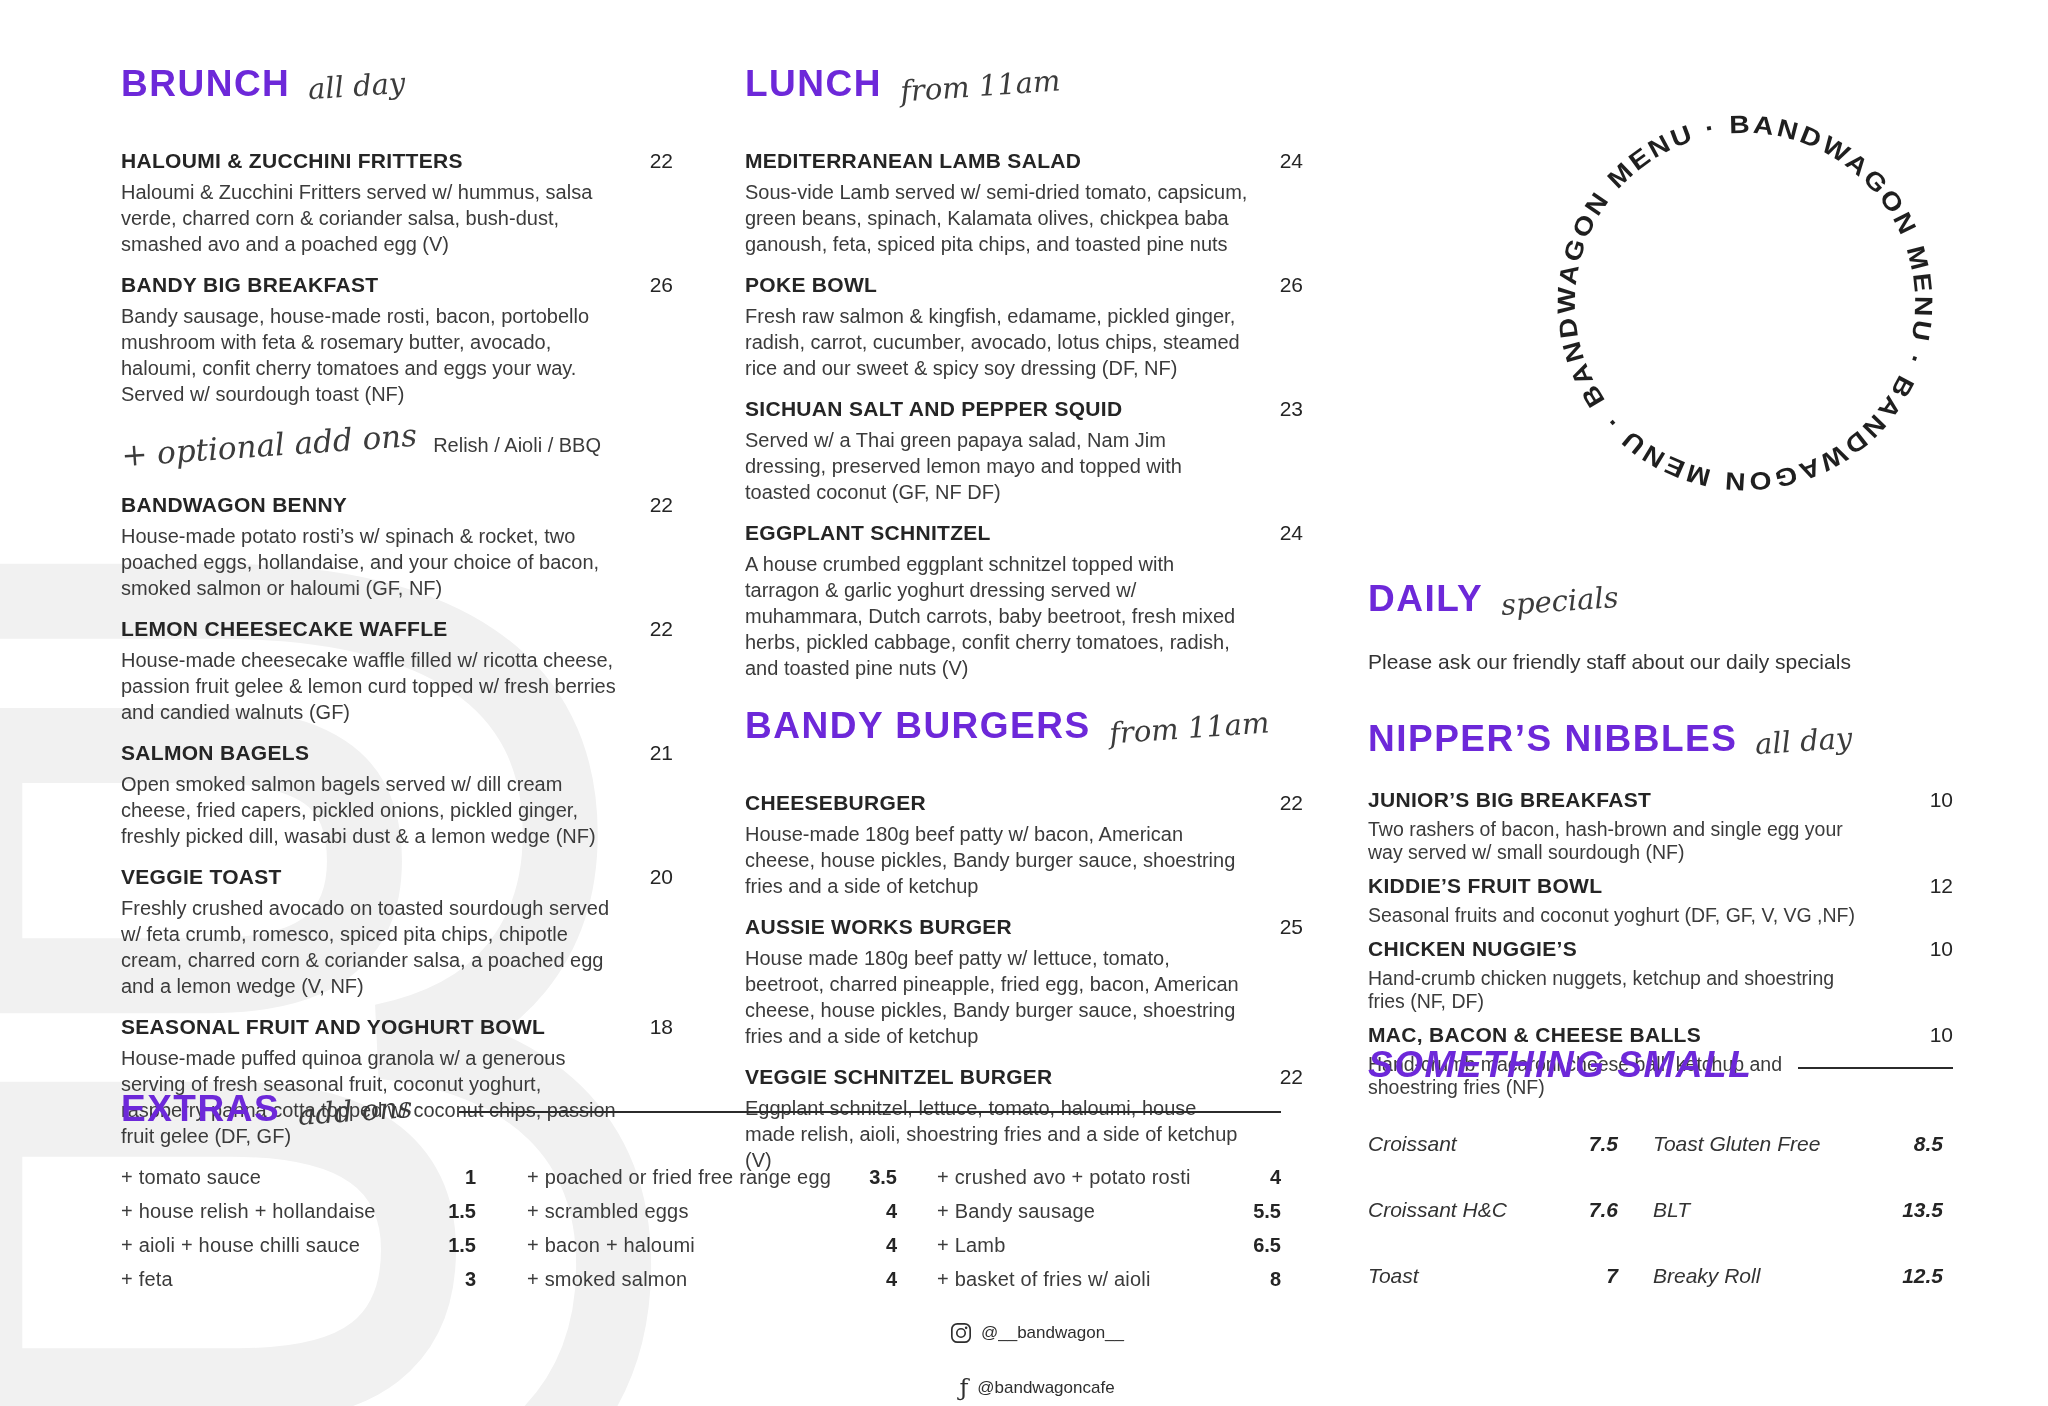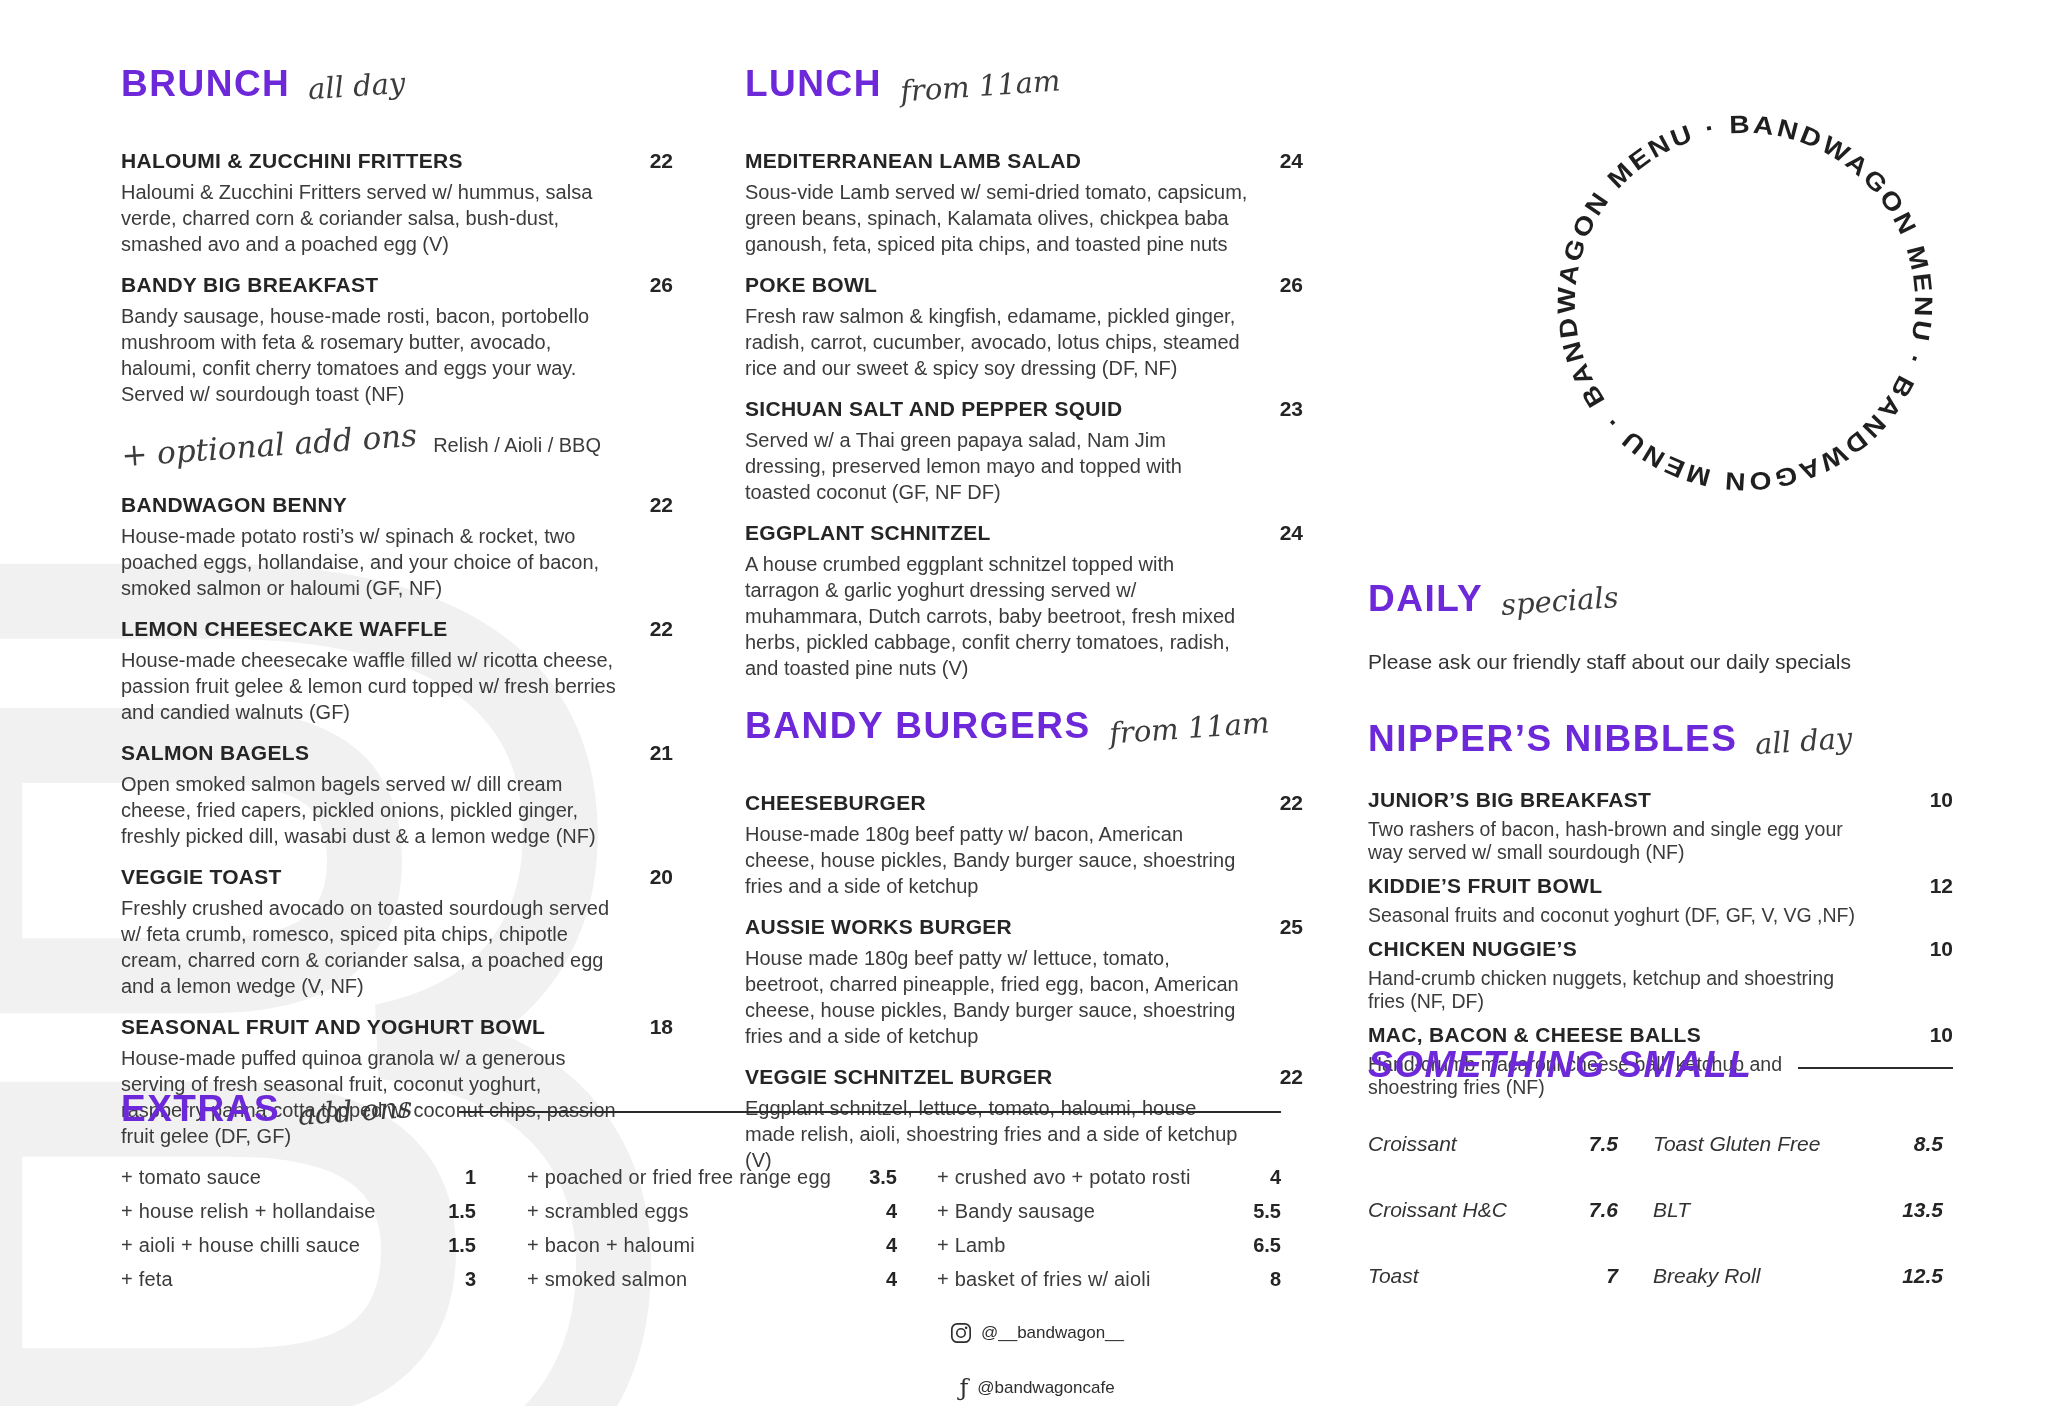--- a/index.html
+++ b/index.html
@@ -22,21 +22,21 @@
   .section-title  { font-size:37px; font-weight:bold; letter-spacing:1.5px; color:#6d28d9; white-space:nowrap; }
   .script {
     font-family:"DejaVu Serif", serif; font-style:italic; font-weight:400;
     font-size:29px; color:#3c3c3c; display:inline-block; transform:rotate(-4deg);
     white-space:nowrap;
   }
 
   .menu-item { margin-bottom:16px; }
   .item-head { display:flex; justify-content:space-between; align-items:baseline; margin-bottom:6px; }
   .item-name { font-size:21px; font-weight:bold; letter-spacing:0.3px; color:#252525; }
-  .item-price{ font-size:21px; font-weight:bold; color:#252525; padding-left:20px; }
+  .item-price{ font-size:21px; font-weight:normal; color:#252525; padding-left:20px; }
   .item-desc { font-size:20px; line-height:26px; color:#3b3b3b; max-width:505px; }
 
   .addon-note { display:flex; align-items:center; gap:16px; margin:6px 0 26px 0; height:44px; }
   .addon-note .script { font-size:31px; }
   .note-text { font-size:20px; color:#3b3b3b; }
 
   .burgers-header { margin-top:24px; }
 
   
   #ring-logo { position:absolute; left:1545px; top:103px; z-index:1; }

